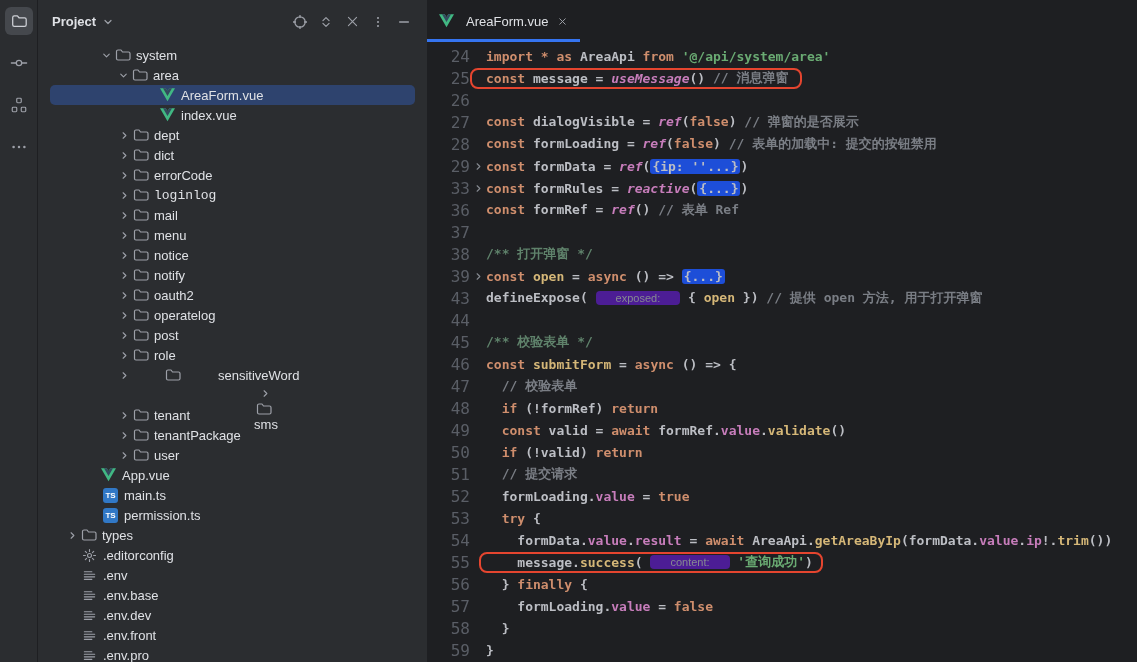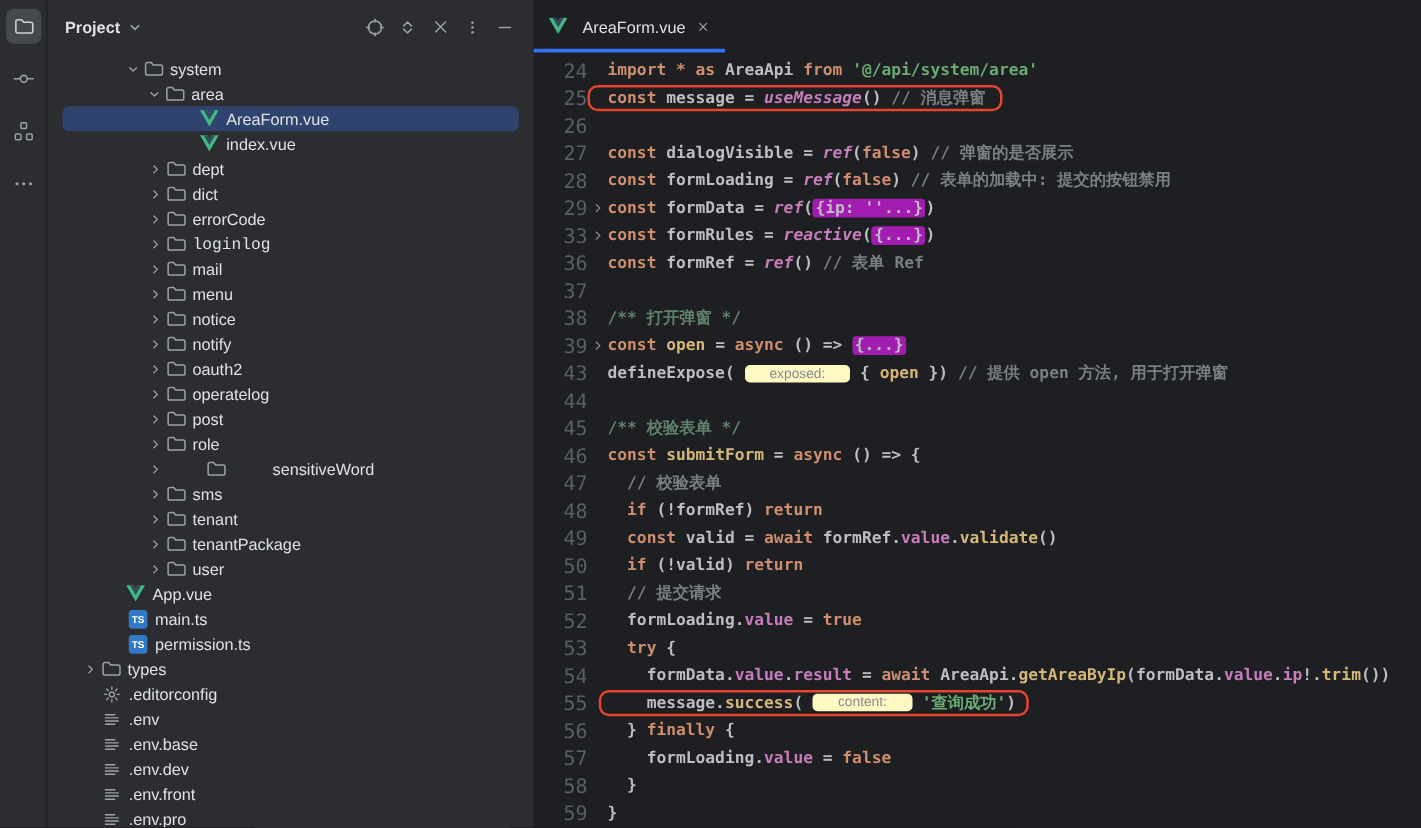--- a/index.html
+++ b/index.html
@@ -51,22 +51,22 @@
   .code { white-space:pre; color:#bcbec4; }
   .tok-kw { color:#cf8e6d; }
   .tok-pl { color:#bcbec4; }
   .tok-plb { color:#bcbec4; font-weight:700; }
   .tok-pi { color:#c77dbb; font-style:italic; font-weight:700; }
   .tok-fn { color:#d5b778; font-weight:700; }
   .tok-prop { color:#c77dbb; }
   .tok-cmt { color:#7a7e85; }
   .tok-doc { color:#5f826b; }
   .tok-str { color:#6aab73; }
-  .tok-fold { background:#a21caf; color:#bcbec4; border-radius:3px; padding:0 2px; }
-  .tok-inlay { background:#fef9c3; color:#868a91; border-radius:4px; padding:1px 20px; font-size:11px;
+  .tok-fold { background:#1d4ed8; color:#bcbec4; border-radius:3px; padding:0 2px; }
+  .tok-inlay { background:#4c1d95; color:#868a91; border-radius:4px; padding:1px 20px; font-size:11px;
     font-weight:400; font-family:"Liberation Sans",sans-serif; }
   .redbox { display:inline-flex; align-items:center; height:21px;
     border:2px solid #e5452f; border-radius:8px; }
   .box25 { margin-left:-16px; padding:0 12px 0 14px; }
   .box55 { margin-left:-7px; padding:0 8px 0 5px; }
 </style>
 </head>
 <body>
 
 <div class="app">
@@ -344,21 +344,21 @@
               <path d="M6 4l4 4-4 4" fill="none" stroke="currentColor" stroke-width="1.6" stroke-linecap="round" stroke-linejoin="round"></path>
             </svg>
           </span>
           <span class="ticon">
             <svg width="16" height="16" viewBox="0 0 16 16">
               <path d="M1.5 4.5c0-.8.7-1.5 1.5-1.5h3l1.5 2h6c.8 0 1.5.7 1.5 1.5v5c0 .8-.7 1.5-1.5 1.5H3c-.8 0-1.5-.7-1.5-1.5v-7z" fill="none" stroke="#9da0a8" stroke-width="1.2" stroke-linejoin="round"></path>
             </svg>
           </span>
           <span class="tlabel">sensitiveWord</span>
         </div>
-        <div class="trow" style="padding-left: 66px;">
+        <div class="trow" style="padding-left: 66px; flex-direction: column;">
           <span class="tchev">
             <svg width="11" height="11" viewBox="0 0 16 16">
               <path d="M6 4l4 4-4 4" fill="none" stroke="currentColor" stroke-width="1.6" stroke-linecap="round" stroke-linejoin="round"></path>
             </svg>
           </span>
           <span class="ticon">
             <svg width="16" height="16" viewBox="0 0 16 16">
               <path d="M1.5 4.5c0-.8.7-1.5 1.5-1.5h3l1.5 2h6c.8 0 1.5.7 1.5 1.5v5c0 .8-.7 1.5-1.5 1.5H3c-.8 0-1.5-.7-1.5-1.5v-7z" fill="none" stroke="#9da0a8" stroke-width="1.2" stroke-linejoin="round"></path>
             </svg>
           </span>

